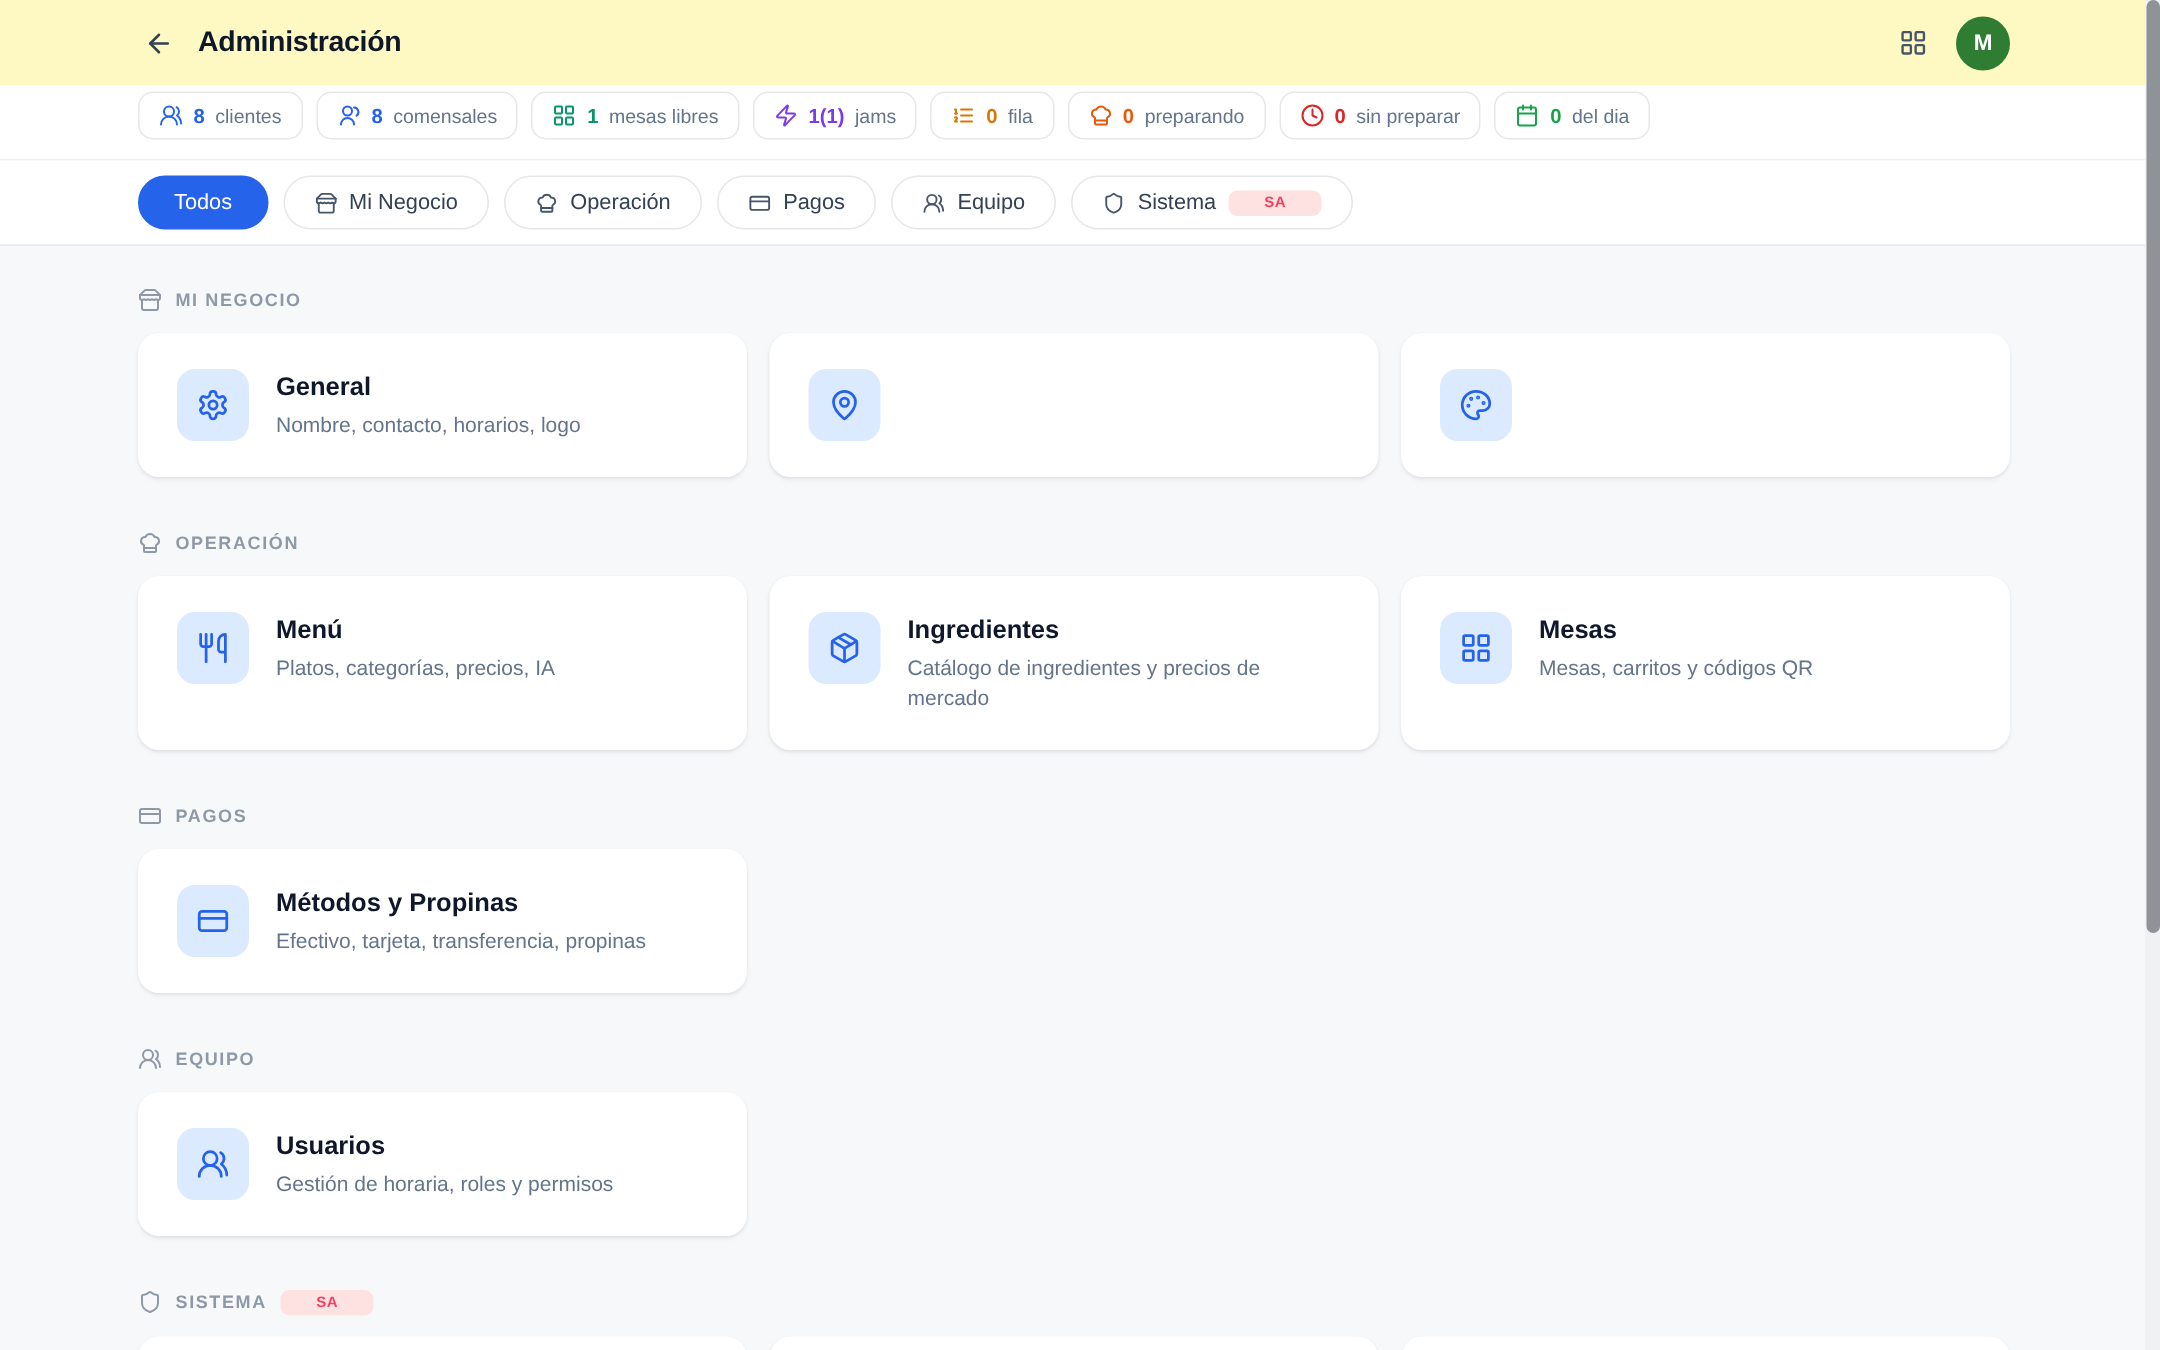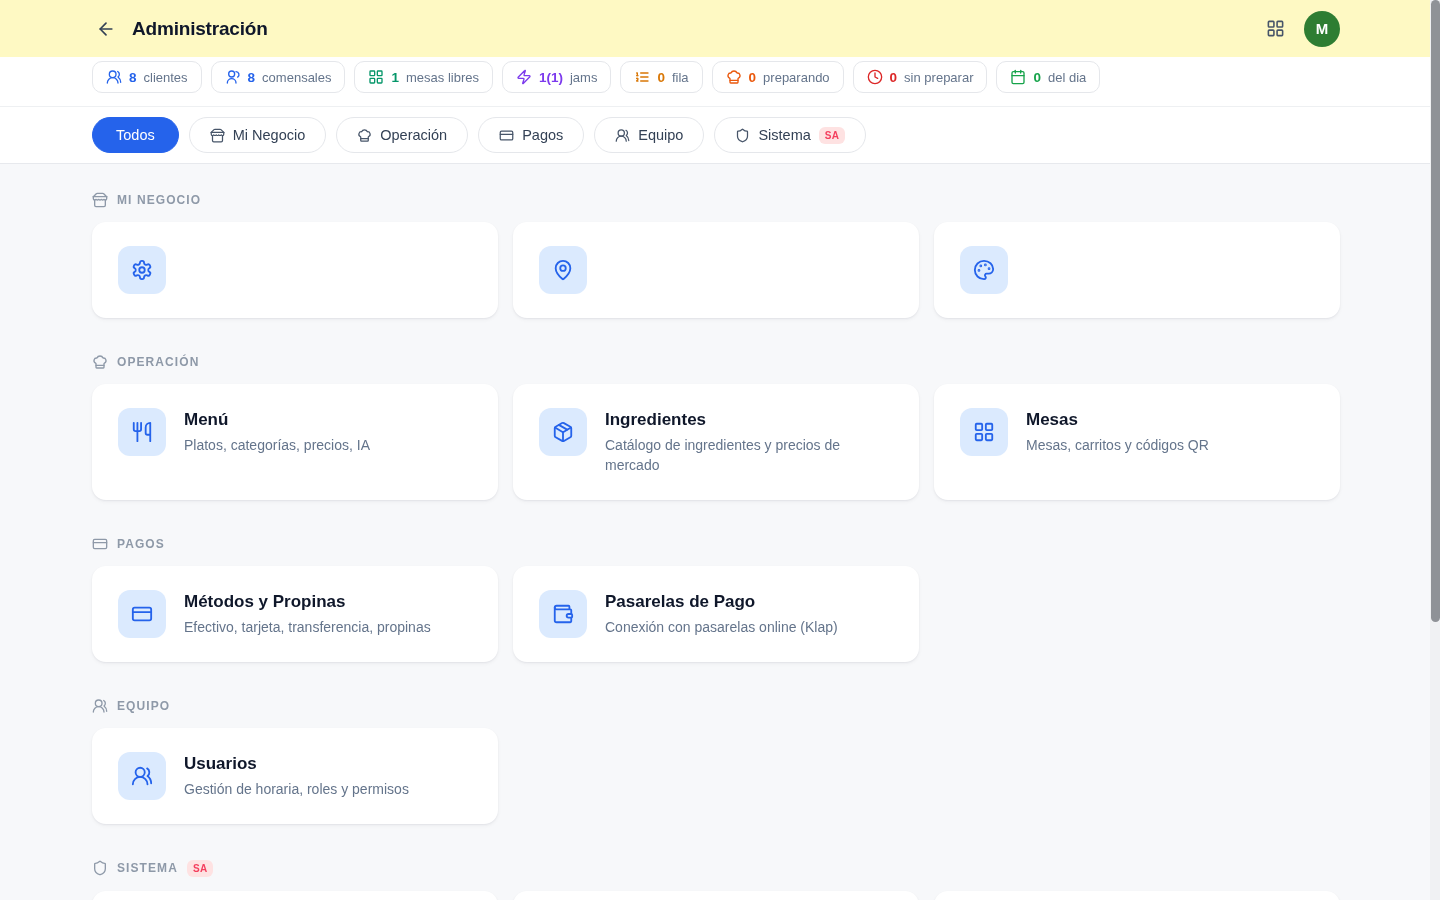--- a/index.html
+++ b/index.html
@@ -33,21 +33,21 @@
 
   .filter-bar { background:#fff; border-top:1px solid #eef0f2; border-bottom:1px solid #e7e9ed;
     padding:10px 92px; display:flex; gap:10px; }
   .tab { display:inline-flex; align-items:center; gap:8px; height:36px; padding:0 20px;
     border-radius:22px; border:1px solid #e5e7eb; background:#fff; color:#334155;
     font-size:14.5px; font-family:inherit; cursor:pointer; white-space:nowrap; }
   .tab.active { background:#2563eb; border-color:#2563eb; color:#fff; padding:0 23px; }
   .tab-icon { display:flex; color:#475569; }
   .tab-icon svg { width:15px; height:15px; display:block; }
   .sa-badge { background:#fee2e2; color:#f43f5e; font-size:10px; font-weight:700;
-    padding:3px 6px; border-radius:6px; letter-spacing:.03em; }
+    padding:3px 24px; border-radius:6px; letter-spacing:.03em; }
 
   main { padding:28px 100px 0 92px; }
   .section { margin-bottom:36px; }
   .section-header { display:flex; align-items:center; gap:9px; margin-bottom:14px; }
   .section-icon { display:flex; color:#8e99a8; }
   .section-icon svg { width:16px; height:16px; display:block; }
   .section-title { font-size:12px; font-weight:700; letter-spacing:.09em; color:#8e99a8; }
 
   .card-grid { display:grid; grid-template-columns:repeat(3,1fr); gap:15px; }
   .card { background:#fff; border-radius:14px; padding:24px 26px;
@@ -251,20 +251,24 @@
         <span class="section-title">MI NEGOCIO</span>
       </div>
       <div class="card-grid">
         <div class="card">
           <div class="card-icon">
             <svg viewBox="0 0 24 24" fill="none" stroke="currentColor" stroke-width="2" stroke-linecap="round" stroke-linejoin="round">
               <path d="M12.22 2h-.44a2 2 0 0 0-2 2v.18a2 2 0 0 1-1 1.73l-.43.25a2 2 0 0 1-2 0l-.15-.08a2 2 0 0 0-2.73.73l-.22.38a2 2 0 0 0 .73 2.73l.15.1a2 2 0 0 1 1 1.72v.51a2 2 0 0 1-1 1.74l-.15.09a2 2 0 0 0-.73 2.73l.22.38a2 2 0 0 0 2.73.73l.15-.08a2 2 0 0 1 2 0l.43.25a2 2 0 0 1 1 1.73V20a2 2 0 0 0 2 2h.44a2 2 0 0 0 2-2v-.18a2 2 0 0 1 1-1.73l.43-.25a2 2 0 0 1 2 0l.15.08a2 2 0 0 0 2.73-.73l.22-.39a2 2 0 0 0-.73-2.73l-.15-.08a2 2 0 0 1-1-1.74v-.5a2 2 0 0 1 1-1.74l.15-.09a2 2 0 0 0 .73-2.73l-.22-.38a2 2 0 0 0-2.73-.73l-.15.08a2 2 0 0 1-2 0l-.43-.25a2 2 0 0 1-1-1.73V4a2 2 0 0 0-2-2z"></path>
               <circle cx="12" cy="12" r="3"></circle>
             </svg>
           </div>
+          <div class="card-text">
+            <div class="card-title">General</div>
+            <div class="card-sub">Nombre, contacto, horarios, logo</div>
+          </div>
         </div>
         <div class="card">
           <div class="card-icon">
             <svg viewBox="0 0 24 24" fill="none" stroke="currentColor" stroke-width="2" stroke-linecap="round" stroke-linejoin="round">
               <path d="M20 10c0 4.993-5.539 10.193-7.399 11.799a1 1 0 0 1-1.202 0C9.539 20.193 4 14.993 4 10a8 8 0 0 1 16 0"></path>
               <circle cx="12" cy="10" r="3"></circle>
             </svg>
           </div>
         </div>
         <div class="card">
@@ -350,32 +354,20 @@
             <svg viewBox="0 0 24 24" fill="none" stroke="currentColor" stroke-width="2" stroke-linecap="round" stroke-linejoin="round">
               <rect width="20" height="14" x="2" y="5" rx="2"></rect>
               <path d="M2 10h20"></path>
             </svg>
           </div>
           <div class="card-text">
             <div class="card-title">Métodos y Propinas</div>
             <div class="card-sub">Efectivo, tarjeta, transferencia, propinas</div>
           </div>
         </div>
-        <div class="card">
-          <div class="card-icon">
-            <svg viewBox="0 0 24 24" fill="none" stroke="currentColor" stroke-width="2" stroke-linecap="round" stroke-linejoin="round">
-              <path d="M19 7V4a1 1 0 0 0-1-1H5a2 2 0 0 0 0 4h15a1 1 0 0 1 1 1v4h-3a2 2 0 0 0 0 4h3a1 1 0 0 0 1-1v-2a1 1 0 0 0-1-1"></path>
-              <path d="M3 5v14a2 2 0 0 0 2 2h15a1 1 0 0 0 1-1v-4"></path>
-            </svg>
-          </div>
-          <div class="card-text">
-            <div class="card-title">Pasarelas de Pago</div>
-            <div class="card-sub">Conexión con pasarelas online (Klap)</div>
-          </div>
-        </div>
       </div>
     </section>
     <section class="section">
       <div class="section-header">
         <span class="section-icon">
           <svg viewBox="0 0 24 24" fill="none" stroke="currentColor" stroke-width="2" stroke-linecap="round" stroke-linejoin="round">
             <path d="M18 21a8 8 0 0 0-16 0"></path>
             <circle cx="10" cy="8" r="5"></circle>
             <path d="M22 20c0-3.37-2-6.5-4-8a5 5 0 0 0-.45-8.3"></path>
           </svg>

